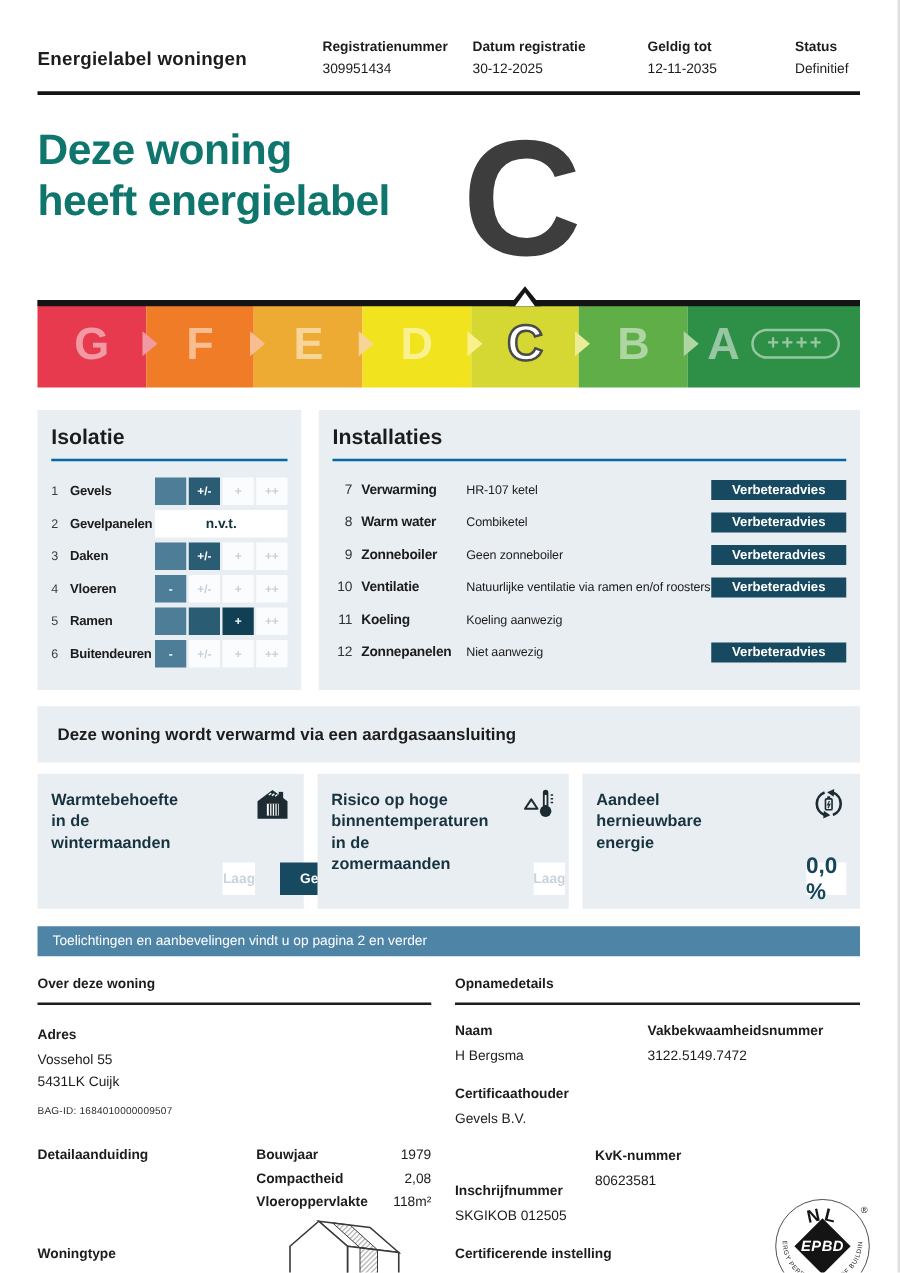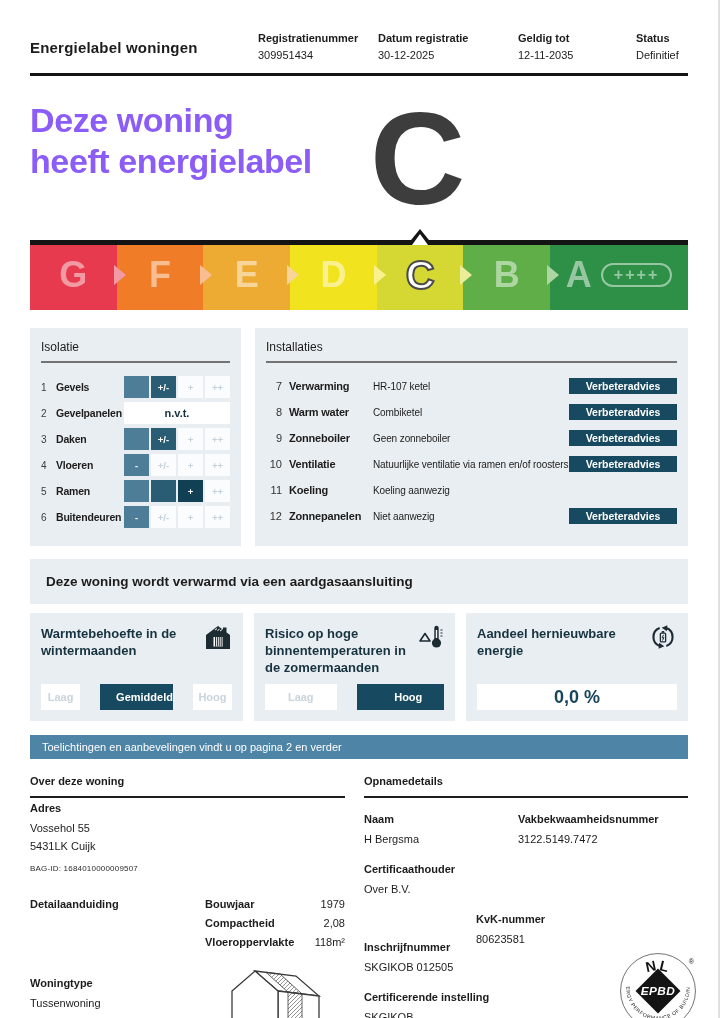--- a/index.html
+++ b/index.html
@@ -13,21 +13,21 @@
   
   .header{display:flex;align-items:flex-start;padding-top:32px;padding-bottom:12px;border-bottom:3px solid #141414;}
   .header-title{font-size:15px;font-weight:bold;width:228px;margin-top:7px;letter-spacing:.2px;}
   .hfield{box-sizing:border-box;}
   .hf-1{width:120px;} .hf-2{width:140px;} .hf-3{width:118px;} .hf-4{flex:1;}
   .hf-label{font-size:11px;font-weight:bold;}
   .hf-value{font-size:11px;margin-top:5px;}
 
   
   .hero{display:flex;align-items:flex-start;margin-top:24px;height:112px;}
-  .hero-text{font-size:34px;font-weight:bold;line-height:1.22;letter-spacing:-.4px;color:#8b5cf6;}
+  .hero-text{font-size:34px;font-weight:bold;line-height:1.22;letter-spacing:-.4px;color:#0f766e;}
   .hero-grade{font-size:132px;font-weight:bold;color:var(--grade-text,#3d3d3d);line-height:.80;margin-left:58px;margin-top:6px;}
 
   
   .scale{position:relative;margin-top:28px;height:70px;display:flex;}
   .scale-seg{position:relative;display:flex;align-items:center;justify-content:center;}
   .seg-letter{font-size:36px;font-weight:bold;}
   .scale-seg.selected .seg-letter{
     color:#fff;font-size:40px;
     -webkit-text-stroke:2px #4a4a4a;
     text-shadow:0 0 1px #4a4a4a;
@@ -40,21 +40,21 @@
   .notch-outer{position:absolute;top:-11px;left:59.3%;transform:translateX(-50%);width:0;height:0;
     border-left:13px solid transparent;border-right:13px solid transparent;border-bottom:16px solid #141414;z-index:4;}
   .notch-inner{position:absolute;top:-6px;left:59.3%;transform:translateX(-50%);width:0;height:0;
     border-left:8px solid transparent;border-right:8px solid transparent;border-bottom:11px solid #ffffff;z-index:5;}
 
   
   .mid{display:flex;gap:14px;margin-top:18px;}
   .panel{background:var(--panel-bg,#e9eef2);box-sizing:border-box;padding:12px 11px 14px;}
   .panel-isolatie{width:211px;}
   .panel-installaties{flex:1;}
-  .panel-title{font-size:12px;font-weight:normal;padding-bottom:7px;border-bottom:2px solid #737373;margin-bottom:13px;}
+  .panel-title{font-size:17px;font-weight:bold;padding-bottom:7px;border-bottom:2px solid #0369a1;margin-bottom:13px;}
 
   .iso-row{display:flex;align-items:center;margin-bottom:4px;height:22px;}
   .iso-num{width:11px;font-size:10px;color:#3c3c3c;flex:none;}
   .iso-label{font-size:10.5px;font-weight:bold;margin-left:4px;flex:1;letter-spacing:-.2px;}
   .iso-cells{display:flex;gap:2px;width:106px;flex:none;}
   .iso-cell{flex:1;height:22px;display:flex;align-items:center;justify-content:center;
     font-size:9.5px;font-weight:bold;background:#fbfcfd;color:var(--cell-empty-text,#c6d1da);}
   .iso-nvt{width:106px;height:22px;flex:none;background:#ffffff;color:#16303c;font-size:11px;
     font-weight:bold;display:flex;align-items:center;justify-content:center;}
 
@@ -65,41 +65,41 @@
   .advice-btn{width:108px;height:16px;flex:none;background:var(--accent,#174a60);color:#fff;
     font-size:10.5px;font-weight:bold;display:flex;align-items:center;justify-content:center;cursor:pointer;}
   .advice-spacer{width:108px;height:20px;flex:none;}
 
   
   .gas-bar{margin-top:13px;background:var(--panel-bg,#e9eef2);padding:15px 16px;font-size:13.5px;font-weight:bold;color:#1d1d1d;}
 
   
   .traits{display:grid;grid-template-columns:213px 201px 1fr;gap:11px;margin-top:9px;}
   .trait{background:var(--panel-bg,#e9eef2);box-sizing:border-box;padding:12px 11px 11px;height:108px;
-    display:flex;flex-direction:column;position:relative;}
+    display:flex;flex-direction:row;position:relative;}
   .trait-title{font-size:13px;font-weight:bold;line-height:1.32;padding-right:36px;color:#17333f;}
   .trait-icon{position:absolute;top:10px;right:10px;width:30px;height:28px;}
   .trait-options{margin-top:auto;display:flex;gap:20px;}
   .opt{flex:1;height:26px;background:#ffffff;color:#c9d4dc;font-weight:bold;font-size:11px;
     display:flex;align-items:center;justify-content:center;cursor:pointer;}
   .opt.sel{background:var(--accent,#174a60);color:#ffffff;padding-left:16px;}
   .trait-value{margin-top:auto;height:26px;background:#ffffff;display:flex;align-items:center;
     justify-content:center;font-size:18px;font-weight:bold;color:#16455c;}
 
   
   .info-bar{margin-top:14px;background:var(--info-bar,#4e84a6);color:#ffffff;font-size:11px;padding:6px 12px;}
 
   
   .bottom{display:flex;margin-top:16px;}
   .col-left{width:315px;flex:none;position:relative;min-height:262px;}
   .col-right{flex:1;margin-left:19px;position:relative;}
   .col-title{font-size:11px;font-weight:bold;padding-bottom:9px;border-bottom:2px solid #1d1d1d;}
   .kv-label{font-size:11px;font-weight:bold;}
   .kv-value{font-size:11px;margin-top:6px;line-height:1.6;}
-  .adres-block{margin-top:4px;}
+  .adres-block{margin-top:18px;}
   .bag-id{font-size:8px;color:#2b2b2b;margin-top:9px;letter-spacing:.2px;}
   .detail-row{display:flex;margin-top:25px;}
   .facts{margin-left:auto;width:140px;}
   .fact{display:flex;font-size:11px;margin-bottom:7px;}
   .fact-label{font-weight:bold;flex:1;}
   .fact-value{text-align:right;}
   .woningtype-block{margin-top:22px;}
   .house-svg{position:absolute;left:200px;top:192px;}
   .pair-row{display:flex;margin-top:15px;}
   .pair-left-wide{flex:1;}
@@ -389,21 +389,21 @@
           <div class="kv-label">Naam</div>
           <div class="kv-value">H Bergsma</div>
         </div>
         <div class="pair-right-wide">
           <div class="kv-label">Vakbekwaamheidsnummer</div>
           <div class="kv-value">3122.5149.7472</div>
         </div>
       </div>
       <div class="group">
         <div class="kv-label">Certificaathouder</div>
-        <div class="kv-value">Over B.V.</div>
+        <div class="kv-value">Gevels B.V.</div>
       </div>
       <div class="pair-row">
         <div class="pair-left-narrow">
           <div class="kv-label">Inschrijfnummer</div>
           <div class="kv-value">SKGIKOB 012505</div>
         </div>
         <div>
           <div class="kv-label">KvK-nummer</div>
           <div class="kv-value">80623581</div>
         </div>

